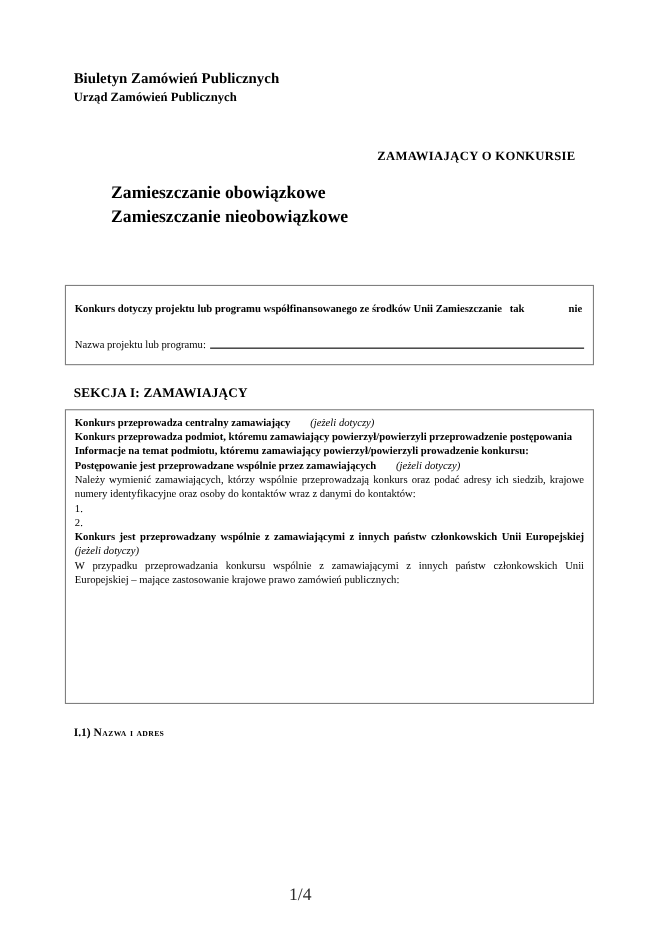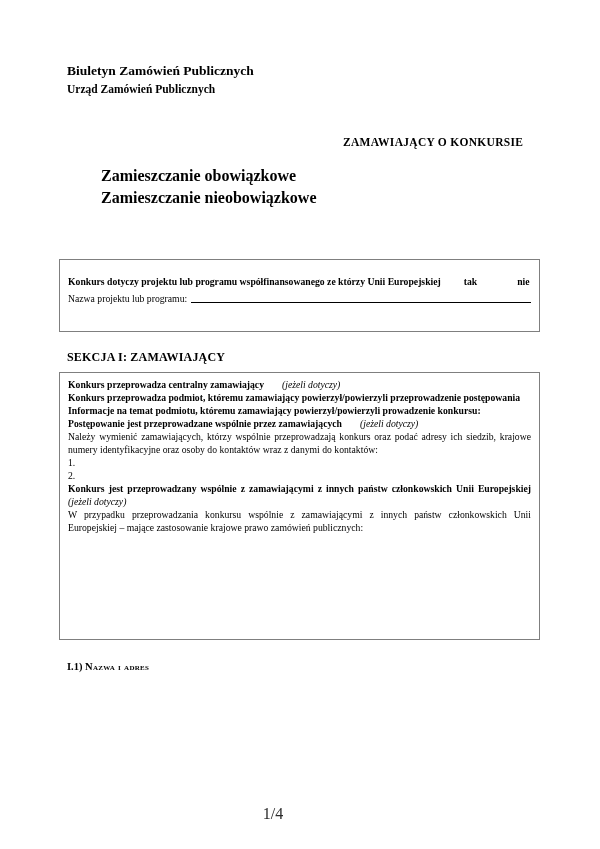--- a/index.html
+++ b/index.html
@@ -30,23 +30,23 @@
 
   .box {
     position:absolute; left:59px; width:481px;
     border:1px solid #7f7f7f;
     background:#ffffff;
     font-size:9.7px; line-height:13px;
     padding:6px 8px;
   }
   .box1 { top:259px; height:73px; padding-top:15px; }
   .box1 .qline { white-space:nowrap; }
-  .box1 .yes { margin-left:23px; }
+  .box1 .yes { margin-left:7px; }
   .box1 .no  { margin-left:40px; }
-  .box1 .nameline { margin-top:4px; display:flex; align-items:flex-end; }
+  .box1 .nameline { margin-top:19px; display:flex; align-items:flex-start; }
   .fill-line { flex:1; border-bottom:1px solid #000; margin-left:4px; margin-bottom:2px; height:10px; }
 
   .sekcja {
     position:absolute; left:67px; top:350px;
     font-weight:bold; font-size:12px; letter-spacing:0.2px;
   }
 
   .box2 { top:372px; height:268px; padding-top:5px; }
   .box2 p { margin:0; }
   .if-note { font-style:italic; font-weight:normal; margin-left:18px; }
@@ -81,21 +81,21 @@
 
   <div class="doc-title">ZAMAWIAJĄCY O KONKURSIE</div>
 
   <div class="posting">
     <div>Zamieszczanie obowiązkowe</div>
     <div class="opt">Zamieszczanie nieobowiązkowe</div>
   </div>
 
   <div class="box box1">
     <div class="qline bold">
-      <span>Konkurs dotyczy projektu lub programu współfinansowanego ze którzy Unii Europejskiej</span><span class="yes">tak</span><span class="no">nie</span>
+      <span>Konkurs dotyczy projektu lub programu współfinansowanego ze środków Unii Zamieszczanie</span><span class="yes">tak</span><span class="no">nie</span>
     </div>
     <div class="nameline">
       <span>Nazwa projektu lub programu:</span>
       <span class="fill-line"></span>
     </div>
   </div>
 
   <div class="sekcja">SEKCJA I: ZAMAWIAJĄCY</div>
 
   <div class="box box2">

